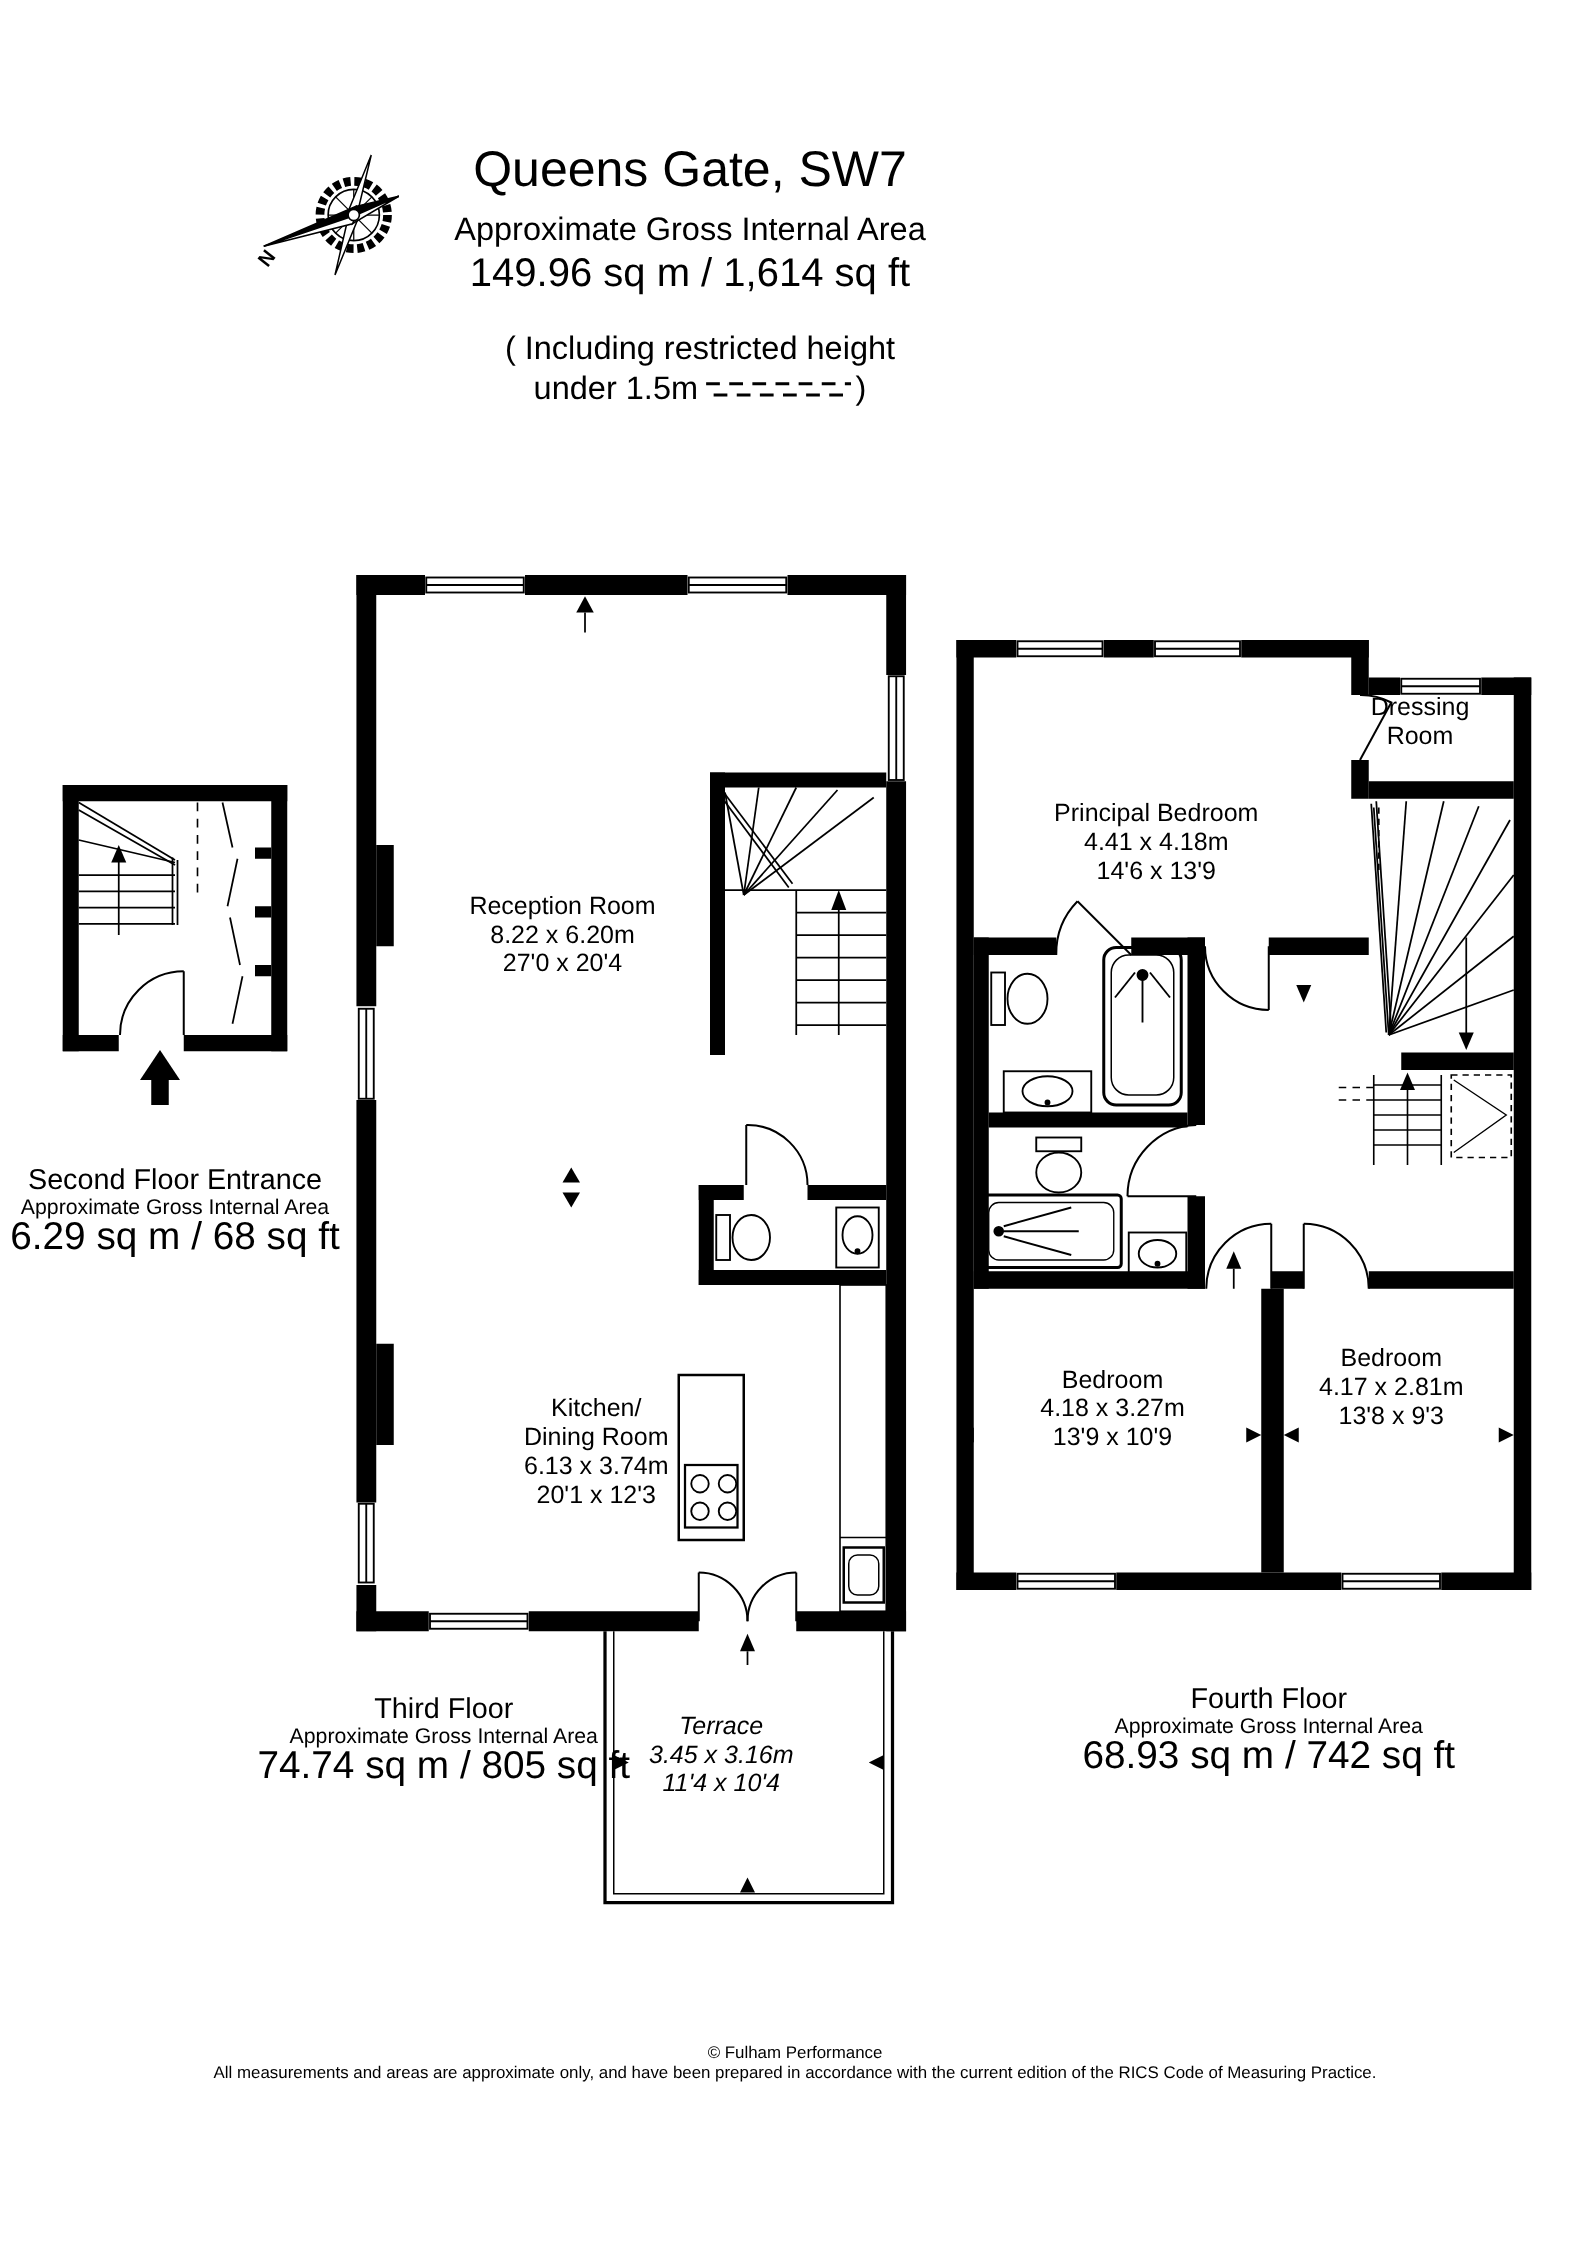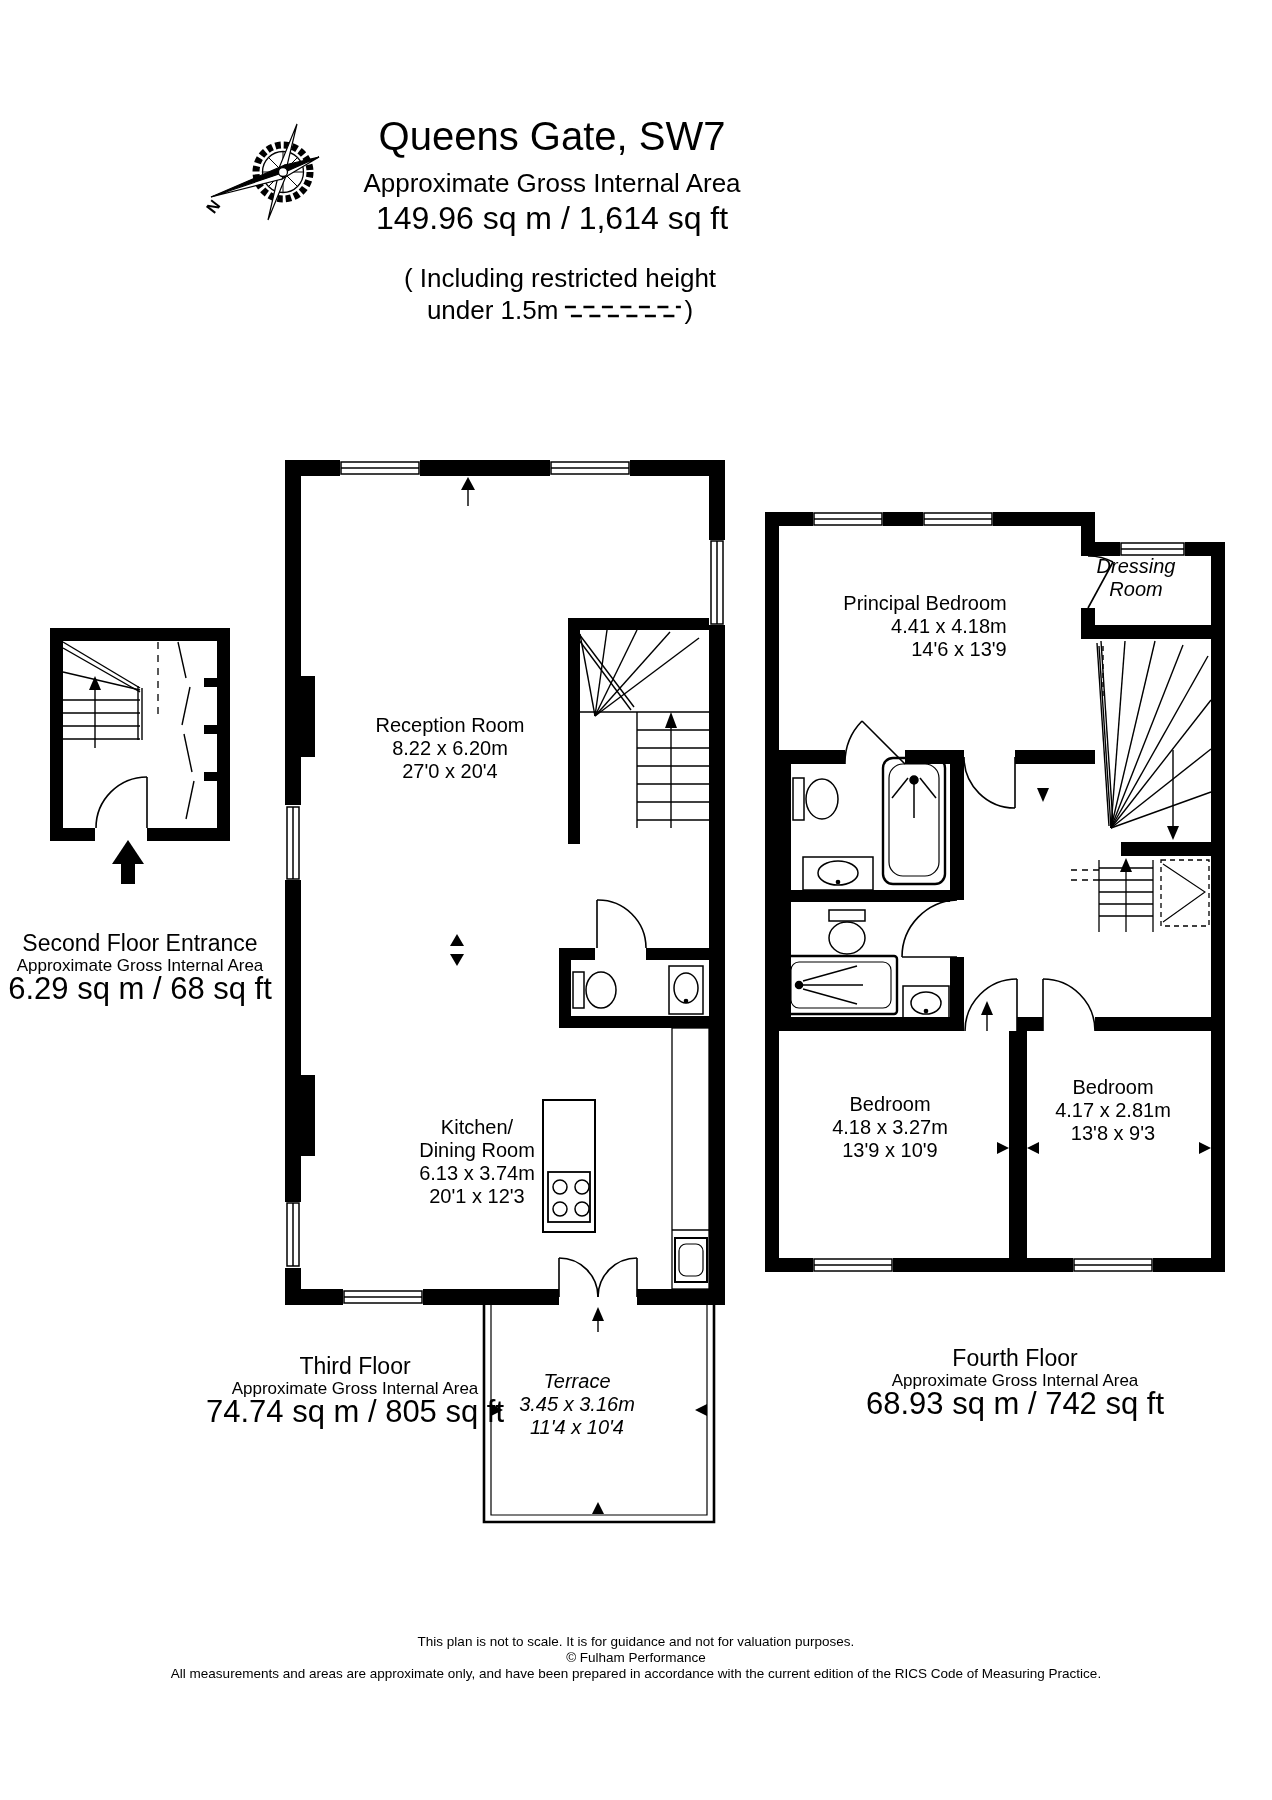--- a/index.html
+++ b/index.html
@@ -406,44 +406,43 @@
 
       <g fill="#000">
         <polygon points="14,630 14,642 2,636"></polygon>
         <polygon points="232,630 232,642 244,636"></polygon>
         <polygon points="274,630 274,642 262,636"></polygon>
         <polygon points="434,630 434,642 446,636"></polygon>
       </g>
     </svg>
   </div>
 
-  <div class="room-label" style="left:925px;top:592px;text-align:right;">
+  <div class="room-label" style="left:925px;top:640px;">
     <div>Principal Bedroom</div>
     <div>4.41 x 4.18m</div>
     <div>14'6 x 13'9</div>
   </div>
-  <div class="room-label" style="left:1136px;top:555px;font-style:italic;">
+  <div class="room-label" style="left:1136px;top:555px;">
     <div>Dressing</div>
     <div>Room</div>
   </div>
   <div class="room-label" style="left:890px;top:1093px;">
     <div>Bedroom</div>
     <div>4.18 x 3.27m</div>
     <div>13'9 x 10'9</div>
   </div>
   <div class="room-label" style="left:1113px;top:1076px;">
     <div>Bedroom</div>
     <div>4.17 x 2.81m</div>
     <div>13'8 x 9'3</div>
   </div>
   <div class="floor-label" style="left:1015px;top:1346px;">
     <div class="floor-name">Fourth Floor</div>
     <div class="floor-sub">Approximate Gross Internal Area</div>
     <div class="floor-area">68.93 sq m  /  742 sq ft</div>
   </div>
 
   <div class="footer" style="top:1634px;">
-    <div>This plan is not to scale. It is for guidance and not for valuation purposes.</div>
     <div>© Fulham Performance</div>
     <div>All measurements and areas are approximate only, and have been prepared in accordance with the current edition of the RICS Code of Measuring Practice.</div>
   </div>
 
 </div>
 
 </body></html>

